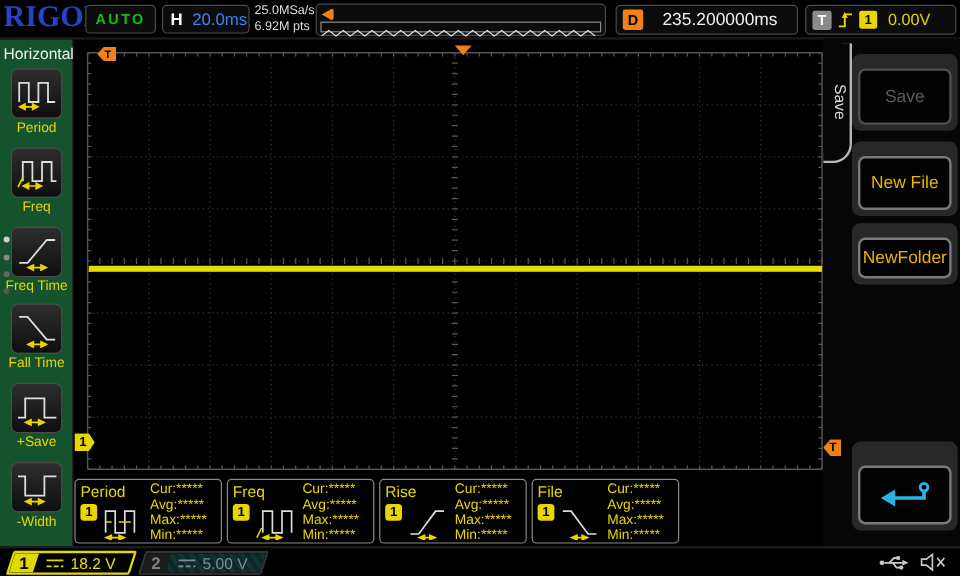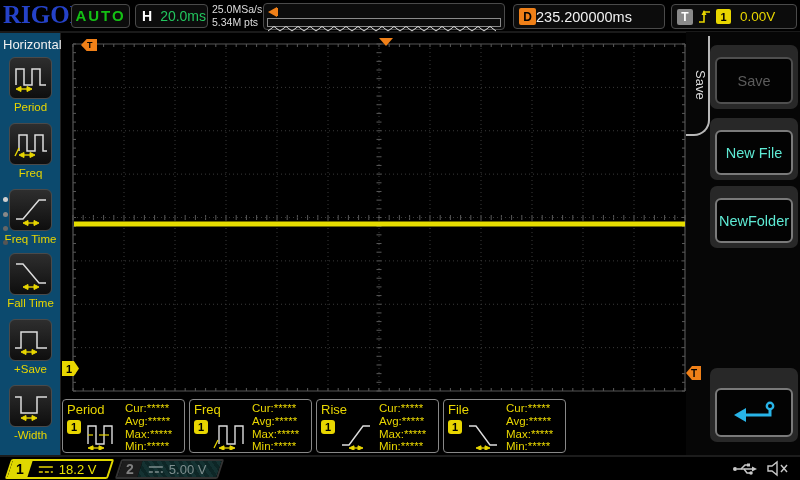--- a/index.html
+++ b/index.html
@@ -7,43 +7,43 @@
               font-family:"Liberation Sans", sans-serif; }
   #screen { position:absolute; left:0; top:0; width:800px; height:480px; background:#000; }
 
   
   #topbar { position:absolute; left:0; top:0; width:800px; height:33px; background:#000;
             border-bottom:2px solid #1a1a1a; }
   #logo { position:absolute; left:3px; top:1px; font-family:"Liberation Serif", serif;
           font-weight:bold; font-size:25px; color:#2542c8; letter-spacing:0; }
   .pillbox { position:absolute; background:#0c0c0c; border:1px solid #4a4a4a; border-radius:4px; }
   #auto { left:71px; top:4px; width:59px; height:24px; color:#14c014; font-weight:bold;
-          font-size:15px; letter-spacing:2px; text-align:center; line-height:22px; }
+          font-size:12px; letter-spacing:2px; text-align:center; line-height:22px; }
   #hbox { left:135px; top:4px; width:73px; height:24px; display:flex; align-items:center; }
   #hbox .hl { color:#fff; font-weight:bold; font-size:14px; margin-left:6px; }
-  #hbox .hv { color:#22c55e; font-size:14px; margin-left:8px; }
+  #hbox .hv { color:#3b82f6; font-size:14px; margin-left:8px; }
   #rate { position:absolute; left:212px; top:3px; color:#ddd; font-size:10.5px; line-height:13px; }
   #preview { left:263px; top:3px; width:242px; height:27px; }
   #pv-marker { position:absolute; left:4px; top:3px; width:0; height:0;
                border-top:5px solid transparent; border-bottom:5px solid transparent;
                border-right:9px solid #f08018; }
   #pv-marker:after { content:""; position:absolute; left:7px; top:-4px; width:3px; height:8px; background:#f08018; }
   #pv-box { position:absolute; left:3px; right:3px; top:14px; bottom:2px; border:1px solid #8a8a8a; }
   #dbox { left:513px; top:4px; width:152px; height:25px; display:flex; align-items:center; }
   .badge { display:inline-flex; align-items:center; justify-content:center;
            font-weight:bold; border-radius:2px; }
   #dbadge { width:17px; height:17px; margin-left:5px; background:#f08018; color:#000; font-size:12px; }
-  #dval { flex:1; color:#f0f0f0; font-size:14.5px; }
+  #dval { flex:1; text-align:center; color:#f0f0f0; font-size:14.5px; }
   #tbox { left:671px; top:4px; width:126px; height:25px; display:flex; align-items:center; gap:5px; }
   #tbadge { width:16px; height:16px; margin-left:5px; background:#8a8a8a; color:#fff; font-size:12px; }
   #tsrc { width:15px; height:15px; background:#e8d600; color:#000; font-size:11px; }
   #tlevel { color:#e8d600; font-size:13.5px; margin-left:4px; }
 
   
-  #leftmenu { position:absolute; left:0; top:33px; width:61px; height:422px; background:#0c4a6e;
+  #leftmenu { position:absolute; left:0; top:33px; width:61px; height:422px; background:#14532d;
               border-right:1px solid #222; }
   #lm-title { position:absolute; left:3px; top:4px; color:#f0f0f0; font-size:13px; }
   .lm-item { position:absolute; left:0; width:61px; text-align:center; }
   .lm-btn { position:absolute; left:9px; top:0; width:43px; height:42px; border-radius:6px;
             background:linear-gradient(#2e2e2e,#0e0e0e); border:1px solid #4a4a4a;
             display:flex; align-items:center; justify-content:center; }
   .lm-label { position:absolute; left:0; top:44px; width:61px; color:#e8d600;
               font-size:11.5px; white-space:nowrap; text-align:center; }
   .dot { position:absolute; left:3px; width:5px; height:5px; border-radius:50%; }
 
@@ -60,21 +60,21 @@
              clip-path:polygon(0 50%,40% 0,100% 0,100% 100%,40% 100%); padding-left:5px; }
 
   
   #rightmenu { position:absolute; left:686px; top:32px; width:114px; height:423px; background:#060606; }
   #rtab { position:absolute; left:0; top:4px; width:24px; height:100px; color:#ddd; font-size:13px;
           writing-mode:vertical-rl; text-align:center; border-right:2px solid #b8b8b8;
           border-bottom:2px solid #b8b8b8; border-bottom-right-radius:16px; }
   .slot { position:absolute; left:24px; width:88px; background:#282828; border-radius:7px; }
   .skey { position:absolute; left:5px; right:5px; bottom:5px; top:12px; background:#030303;
           border:2px solid #7a7a7a; border-radius:6px; display:flex; align-items:center;
-          justify-content:center; color:#5eead4; font-size:14.5px; white-space:nowrap; }
+          justify-content:center; color:#eab308; font-size:14.5px; white-space:nowrap; }
   .skey.disabled { color:#5c5c5c; border-color:#4f4f4f; }
 
   
   .mpanel { position:absolute; top:399px; width:123px; height:54px; background:#000;
             border:1px solid #888; border-radius:4px; }
   .mtitle { position:absolute; left:4px; top:2px; color:#e8d600; font-size:13px; }
   .mbadge { position:absolute; left:4px; top:20px; width:14px; height:14px; background:#e8d600;
             color:#000; font-weight:bold; font-size:11px; border-radius:3px; text-align:center;
             line-height:14px; }
   .mglyph { position:absolute; left:21px; top:18px; }
@@ -448,21 +448,21 @@
 
   <div id="topbar">
     <div id="logo">RIGOL</div>
     <div id="auto" class="pillbox">AUTO</div>
     <div id="hbox" class="pillbox">
       <span class="hl">H</span>
       <span class="hv">20.0ms</span>
     </div>
     <div id="rate">
       <div>25.0MSa/s</div>
-      <div>5.34M pts</div>
+      <div>6.92M pts</div>
     </div>
     <div id="preview" class="pillbox">
       <div id="pv-marker"></div>
       <div id="pv-box">
         <svg id="pv-wave" width="232" height="9">
             <polyline points="0,7 6,2.5 12,7 18,2.5 24,7 30,2.5 36,7 42,2.5 48,7 54,2.5 60,7 66,2.5 72,7 78,2.5 84,7 90,2.5 96,7 102,2.5 108,7 114,2.5 120,7 126,2.5 132,7 138,2.5 144,7 150,2.5 156,7 162,2.5 168,7 174,2.5 180,7 186,2.5 192,7 198,2.5 204,7 210,2.5 216,7 222,2.5 228,7" fill="none" stroke="#e0e0e0" stroke-width="1"></polyline>
           </svg>
       </div>
     </div>
     <div id="dbox" class="pillbox">
@@ -576,21 +576,21 @@
 
   <div id="rightmenu">
     <div id="rtab">Save</div>
 
     <div class="slot" style="top:13px;height:64px">
       <div class="skey disabled">Save</div>
     </div>
     <div class="slot" style="top:86px;height:62px">
       <div class="skey">New File</div>
     </div>
-    <div class="slot" style="top:154px;height:62px">
+    <div class="slot" style="top:154px;height:51px">
       <div class="skey">NewFolder</div>
     </div>
     <div class="slot" style="top:336px;height:74px">
       <div class="skey" style="top:20px">
         <svg width="56" height="26" viewBox="0 0 56 26">
           <path d="M8,15 L20,8 L20,22 Z" fill="#28b4e8"></path>
           <polyline points="19,15 44,15 44,9" fill="none" stroke="#28b4e8" stroke-width="3"></polyline>
           <circle cx="44" cy="6" r="3.2" fill="none" stroke="#28b4e8" stroke-width="2.4"></circle>
         </svg>
       </div>

